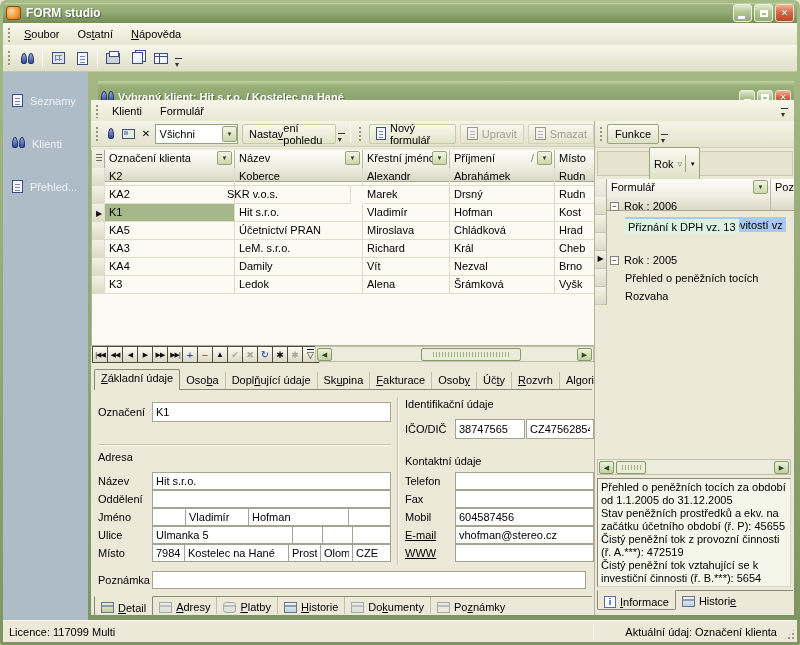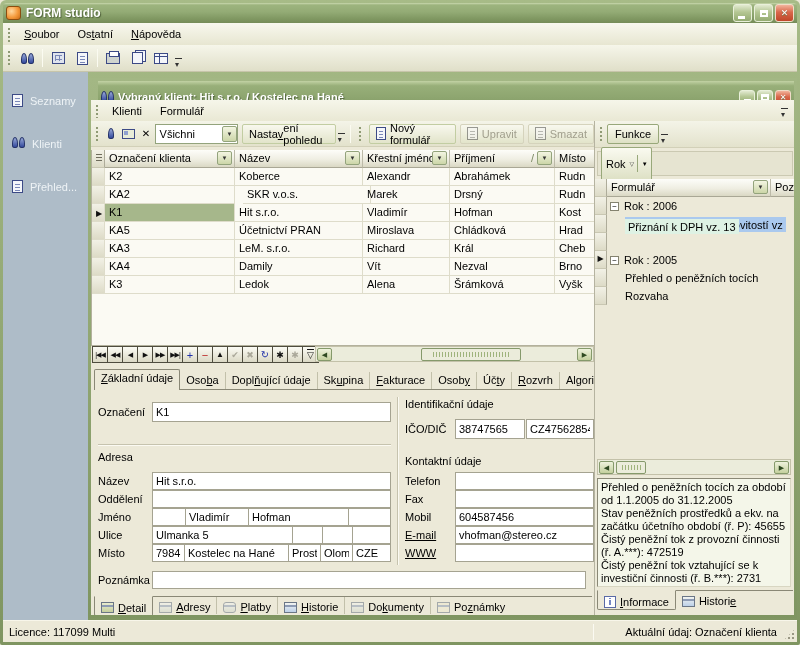--- a/index.html
+++ b/index.html
@@ -84,21 +84,21 @@
   .combo { height:20px; width:95px; background:#fff; border:1px solid #93a37c; display:flex; align-items:center; padding-left:4px; position:relative; }
   .combo .dd, .hdd { width:15px; height:16px; margin-left:auto; display:flex; align-items:center; justify-content:center;
      background:linear-gradient(180deg,#f3f5e2,#ccd6a8); border:1px solid #93a37c; border-radius:2px; font-size:6px; color:#333; }
   .flatbtn { height:20px; display:flex; align-items:center; padding:4px 6px; border:1px solid #c2cda2; border-radius:2px;
      background:linear-gradient(180deg,#f8f8ee,#e2e4ca); margin-left:4px; }
   .flatbtn.disabled { color:#a19f8d; border-color:#d5d3bc; }
 
   
   .la { position:absolute; left:0; top:47px; width:503px; height:468px; }
   .grid-bg { position:absolute; left:0; top:3px; width:503px; height:196px; background:#fbfaf3; border:1px solid #b3b19d; border-right:none; }
-  .th { position:absolute; top:3px; height:18px; background:linear-gradient(180deg,#fdfdf9 0%,#efeee2 55%,#dad8c4 100%);
+  .th { position:absolute; top:3px; height:32px; background:linear-gradient(180deg,#fdfdf9 0%,#efeee2 55%,#dad8c4 100%);
      border-right:1px solid #bcbaa8; border-bottom:1px solid #a9a795; padding:2px 2px 0 4px; white-space:nowrap; overflow:hidden; }
   .hdd { position:absolute; right:2px; top:1px; height:14px; }
   .selcol { background:linear-gradient(180deg,#f2f1e6,#dddbc7); border-right:1px solid #aeac9a; border-bottom:1px solid #c9c7b2; }
   .tr-cell { position:absolute; height:18px; border-right:1px solid #dedcca; border-bottom:1px solid #dedcca;
      padding:2px 2px 0 4px; white-space:nowrap; overflow:hidden; }
   .cell-sel { background:#a6b78b;
      background-image:radial-gradient(#93a677 34%,transparent 36%); background-size:2px 2px; }
   .rowmark { font-size:8px; line-height:15px; text-align:center; color:#111; }
 
   
@@ -137,21 +137,21 @@
   .groove-v { position:absolute; width:0; border-left:1px solid #c6c3ae; border-right:1px solid #fbfaf2; }
   .linklbl { text-decoration:underline; }
 
   
   .rp { position:absolute; left:503px; top:21px; width:200px; bottom:0; background:#ece9d8; border-left:1px solid #b5b3a0; }
   .rp-toolbar { position:absolute; left:0; top:0; width:200px; height:27px;
      background:linear-gradient(180deg,#f4f4e8,#e3e2cc); border-bottom:1px solid #d2d0b8; display:flex; align-items:center; }
   .funkce { height:20px; padding:0 7px; display:flex; align-items:center; border:1px solid #98a87a; border-radius:2px;
      background:linear-gradient(180deg,#fafaf0,#dde0c4); }
   .rokband { position:absolute; left:2px; top:30px; width:196px; height:25px; background:#e6e4d1; border:1px solid #cbc9b2; display:flex; align-items:center; padding-left:3px; }
-  .rokbtn { height:34px; display:flex; align-items:center; border:1px solid #98a87a; border-radius:2px; background:linear-gradient(180deg,#fafaf0,#dde0c4); }
+  .rokbtn { height:34px; display:flex; align-items:center; border:1px solid #98a87a; border-radius:2px; background:linear-gradient(180deg,#fafaf0,#dde0c4);margin-left:48px; }
   .rokbtn .lbl { padding:0 4px; }
   .rokbtn .tri { font-size:6px; color:#444; padding-right:3px; }
   .rokbtn .dd2 { width:14px; height:17px; border-left:1px solid #98a87a; display:flex; align-items:center; justify-content:center; font-size:6px; }
   .rrow { position:absolute; left:12px; height:18px; width:188px; display:flex; align-items:center; }
   .rsel { position:absolute; left:0; width:12px; height:18px; background:linear-gradient(180deg,#f2f1e6,#dddbc7);
      border-right:1px solid #aeac9a; border-bottom:1px solid #c9c7b2; text-align:center; }
   .exp { width:9px; height:9px; border:1px solid #84826f; background:#fff; font-size:8px; line-height:7px; text-align:center; margin:0 5px 0 3px; }
   .hl-blue { background:#aac9ee; }
   .hl-green { background:#def2e4; }
   .infobox { position:absolute; left:2px; top:357px; width:194px; height:109px; background:#f4f6e9;
@@ -327,21 +327,21 @@
           <div class="tr-cell" style="left:14px;top:21px;width:130px">K2</div>
           <div class="tr-cell" style="left:144px;top:21px;width:128px">Koberce</div>
           <div class="tr-cell" style="left:272px;top:21px;width:87px">Alexandr</div>
           <div class="tr-cell" style="left:359px;top:21px;width:105px">Abrahámek</div>
           <div class="tr-cell" style="left:464px;top:21px;width:39px;border-right:none">Rudn</div>
         </div>
 
         <div>
           <div class="tr-cell selcol" style="left:1px;top:39px;width:13px"></div>
           <div class="tr-cell" style="left:14px;top:39px;width:130px">KA2</div>
-          <div class="tr-cell" style="left:152px;top:39px;width:128px">SKR v.o.s.</div>
+          <div class="tr-cell" style="left:132px;top:39px;width:128px">SKR v.o.s.</div>
           <div class="tr-cell" style="left:272px;top:39px;width:87px">Marek</div>
           <div class="tr-cell" style="left:359px;top:39px;width:105px">Drsný</div>
           <div class="tr-cell" style="left:464px;top:39px;width:39px;border-right:none">Rudn</div>
         </div>
 
         <div>
           <div class="tr-cell selcol rowmark" style="left:1px;top:57px;width:13px">▶</div>
           <div class="tr-cell cell-sel" style="left:14px;top:57px;width:130px">K1</div>
           <div class="tr-cell" style="left:144px;top:57px;width:128px">Hit s.r.o.</div>
           <div class="tr-cell" style="left:272px;top:57px;width:87px">Vladimír</div>
@@ -554,21 +554,21 @@
         <div class="hsb" style="left:2px;top:338px;width:194px">
           <span class="sbtn" style="left:1px">◀</span>
           <span class="sthumb" style="left:18px;width:30px;padding:3px 4px"></span>
           <span class="sbtn" style="right:1px">▶</span>
         </div>
 
         <div class="infobox">
           <div>Přehled o peněžních tocích za období od 1.1.2005 do 31.12.2005</div>
           <div>Stav peněžních prostředků a ekv. na začátku účetního období (ř. P): 45655</div>
           <div>Čistý peněžní tok z provozní činnosti (ř. A.***): 472519</div>
-          <div>Čistý peněžní tok vztahující se k investiční činnosti (ř. B.***): 2731</div>
+          <div>Čistý peněžní tok vztahující se k investiční činnosti (ř. B.***): 5654</div>
         </div>
 
         <div class="btabs" style="left:2px;top:469px;width:196px">
           <span class="btab active">
             <span class="iico">i</span>
             <span><u>I</u>nformace</span>
           </span>
           <span class="btab">
             <span class="tico" style="background:linear-gradient(180deg,#f2f4f0,#bcd0e8)"></span>
             <span>Histori<u>e</u></span>

